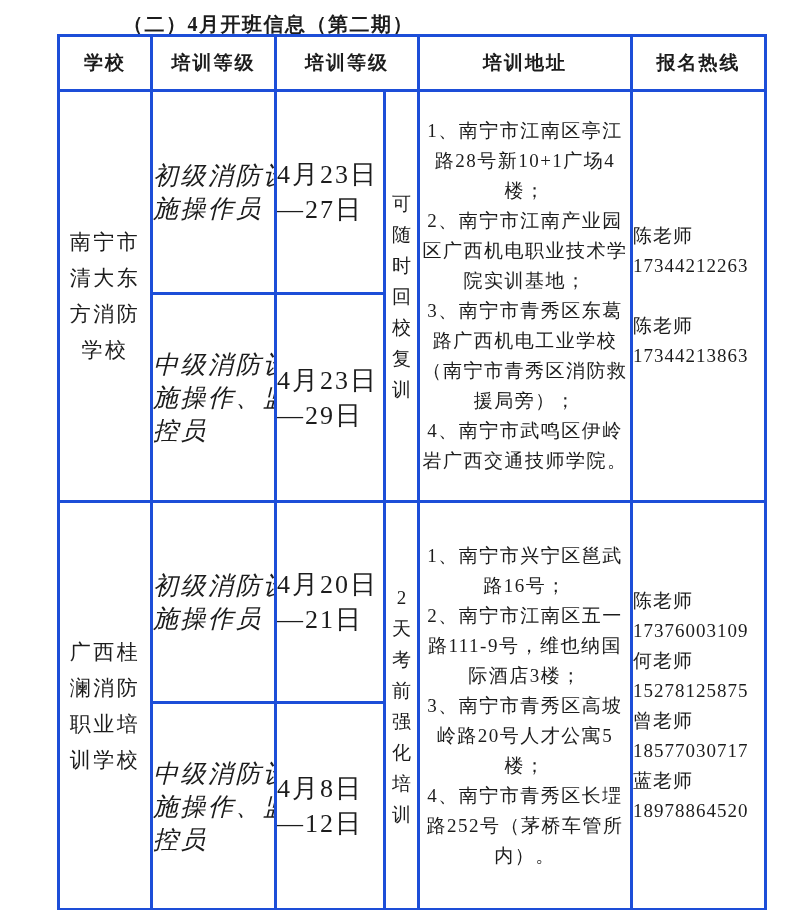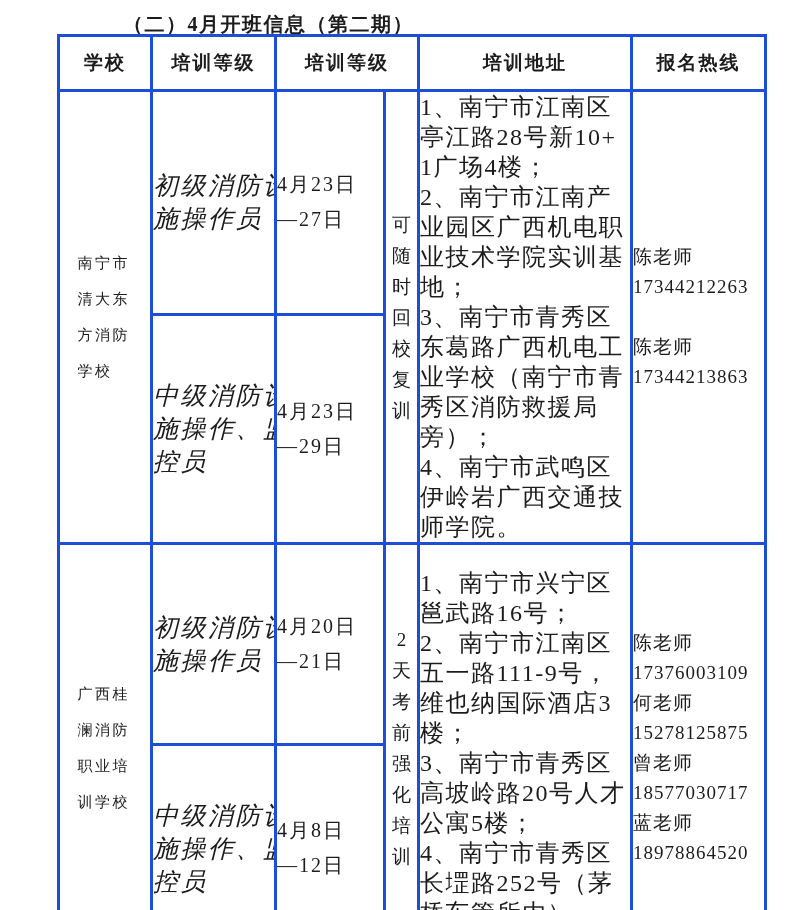--- a/index.html
+++ b/index.html
@@ -22,39 +22,39 @@
   .sched th{
     font-size:19px;font-weight:bold;letter-spacing:2px;text-align:center;height:52px;
   }
   .c-school{width:93px;}
   .c-level{width:124px;}
   .c-time{width:109px;}
   .c-note{width:34px;}
   .c-addr{width:213px;}
   .c-hot{width:134px;}
   .school-inner{
-    width:calc(3em + 10px);margin:0 auto;text-align:left;
-    font-size:15px;letter-spacing:2.5px;line-height:36px;
+    width:calc(3em + 10px);margin:0 auto;text-align:center;
+    font-size:21px;letter-spacing:2.5px;line-height:36px;
   }
   .level-cell{padding-left:12px;}
   .level-inner{
     width:calc(5em + 16px);font-size:25px;letter-spacing:2.5px;line-height:33px;font-style:italic;
   }
   .time-cell{padding-left:12px;}
   .time-inner{
-    font-size:20px;letter-spacing:2px;line-height:35px;white-space:pre-line;word-spacing:3px;
+    font-size:26px;letter-spacing:2px;line-height:35px;white-space:pre-line;word-spacing:3px;
   }
   .note-inner{
     width:1.1em;margin:4px auto;text-align:center;
     font-size:19px;line-height:31px;word-break:break-all;
   }
   .addr-cell{padding:6px 10px;}
   .addr-inner{
-    font-size:24px;letter-spacing:1.5px;line-height:30px;white-space:pre-line;
-    word-break:break-all;text-align:left;
+    font-size:19px;letter-spacing:1.5px;line-height:30px;white-space:pre-line;
+    word-break:break-all;text-align:center;
   }
   .hot-cell{padding-left:10px;}
   .hot-inner{
     font-size:19px;letter-spacing:1px;line-height:30px;white-space:pre-line;text-align:left;
   }
   .h-a1 .h-set{height:200px;}
   .h-a2 .h-set{height:205px;}
   .h-b1 .h-set{height:198px;}
   .h-b2 .h-set{height:204px;}
 </style>

